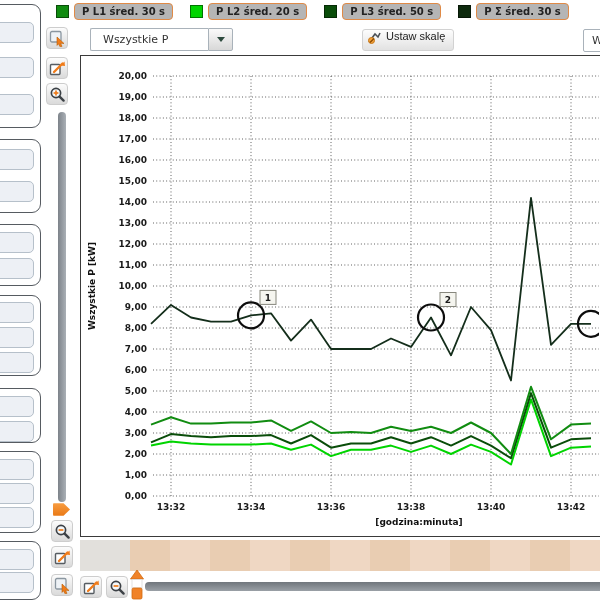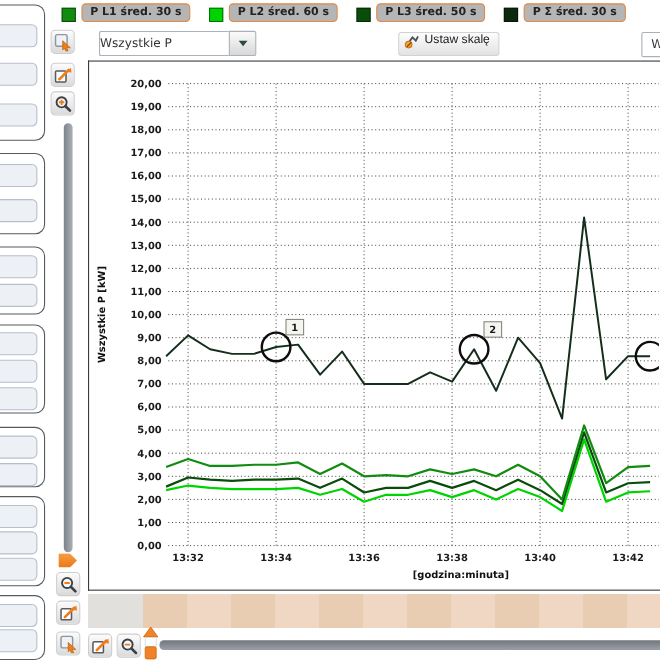--- a/index.html
+++ b/index.html
@@ -8,28 +8,28 @@
   .abs{position:absolute;}
   
   #left-panel{left:0;top:0;width:46px;height:600px;}
   .sgroup{position:absolute;left:-16px;width:57px;border:1.5px solid #565b61;border-radius:9px;background:#fff;box-sizing:border-box;}
   .sfield{position:absolute;left:-10px;width:44px;height:21px;border:1px solid #b6c0ca;border-radius:5px;background:#edf0f5;box-sizing:border-box;}
   
   .ibtn{position:absolute;width:22px;height:22px;border-radius:4px;border:1px solid #cdcdcd;
         background:linear-gradient(#fcfcfc,#dadada);display:flex;align-items:center;justify-content:center;padding:0;cursor:pointer;}
   
   #legend-bar{left:56px;top:2px;height:18px;display:flex;align-items:center;}
-  .chip{display:flex;align-items:flex-end;gap:5px;margin-right:17px;}
+  .chip{display:flex;align-items:center;gap:5px;margin-right:17px;}
   .sq{width:13px;height:13px;border:1px solid rgba(0,0,0,.45);box-sizing:border-box;}
   .chip-label{background:#b5b5b5;border:1.5px solid #e08a46;border-radius:4px;padding:1px 7px;
               font-size:10px;font-weight:700;color:#222;white-space:nowrap;line-height:13px;}
   
   .dd{display:flex;height:23px;}
   .dd .val{width:118px;background:#fff;border:1px solid #a9b2ba;border-right:none;border-radius:2px 0 0 2px;
-           font-size:11px;color:#333;display:flex;align-items:center;padding-left:0;box-sizing:border-box;}
+           font-size:11px;color:#333;display:flex;align-items:center;padding-left:12px;box-sizing:border-box;}
   .dd .arrow{width:25px;background:linear-gradient(#fafafa,#d8d8d8);border:1px solid #a9b2ba;border-radius:0 2px 2px 0;
              display:flex;align-items:center;justify-content:center;box-sizing:border-box;}
   .chev{width:0;height:0;border-left:4px solid transparent;border-right:4px solid transparent;border-top:5px solid #2d4a3e;}
   #set-scale-button{left:362px;top:29px;height:22px;display:flex;align-items:flex-start;gap:3px;padding:0 8px 0 4px;
                     background:linear-gradient(#fdfdfd,#e2e2e2);border:1px solid #d2d2d2;border-radius:3px;
                     font-size:11px;color:#222;cursor:pointer;}
   #right-dropdown-partial{left:583px;top:29px;width:40px;height:23px;background:#fff;border:1px solid #a9b2ba;
                           border-radius:2px;font-size:11px;color:#333;display:flex;align-items:center;padding-left:8px;box-sizing:border-box;}
   
   #chart-panel{left:80px;top:55px;width:520px;height:482px;background:#fff;
@@ -125,21 +125,21 @@
   </svg>
 </button>
 
 <div id="legend-bar" class="abs">
     <div class="chip">
       <span class="sq" style="background: rgb(17, 140, 17);"></span>
       <span class="chip-label">P L1 śred. 30 s</span>
     </div>
     <div class="chip">
       <span class="sq" style="background: rgb(0, 212, 0);"></span>
-      <span class="chip-label">P L2 śred. 60 s</span>
+      <span class="chip-label">P L2 śred. 20 s</span>
     </div>
     <div class="chip">
       <span class="sq" style="background: rgb(10, 77, 10);"></span>
       <span class="chip-label">P L3 śred. 50 s</span>
     </div>
     <div class="chip">
       <span class="sq" style="background: rgb(14, 42, 14);"></span>
       <span class="chip-label">P Σ śred. 30 s</span>
     </div>
   </div>

